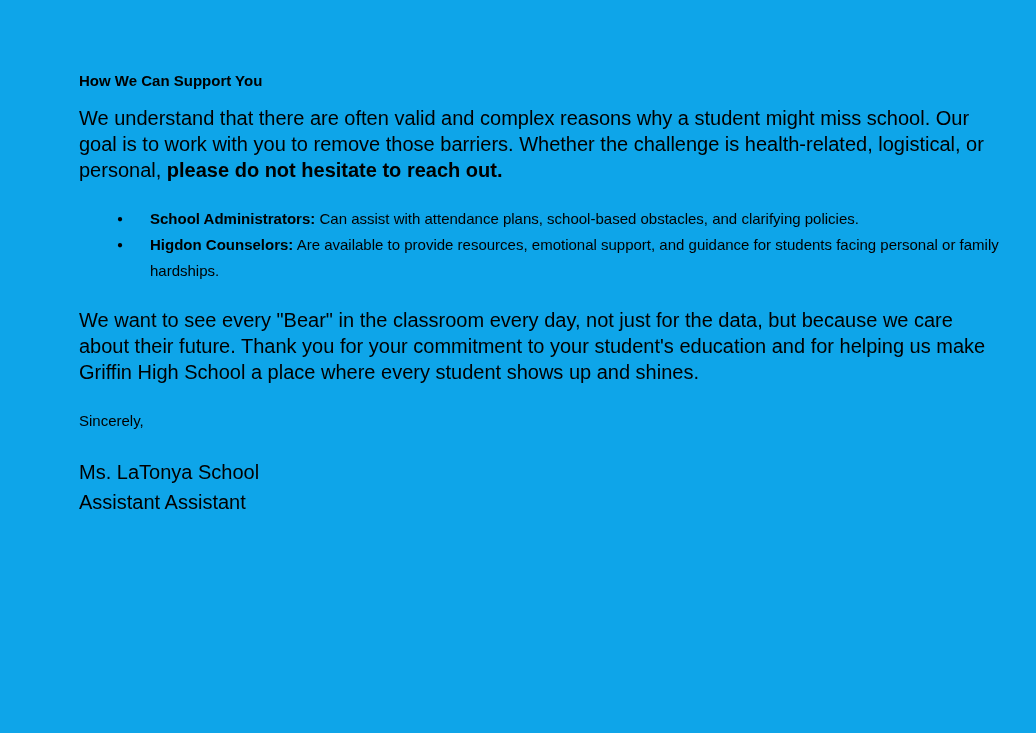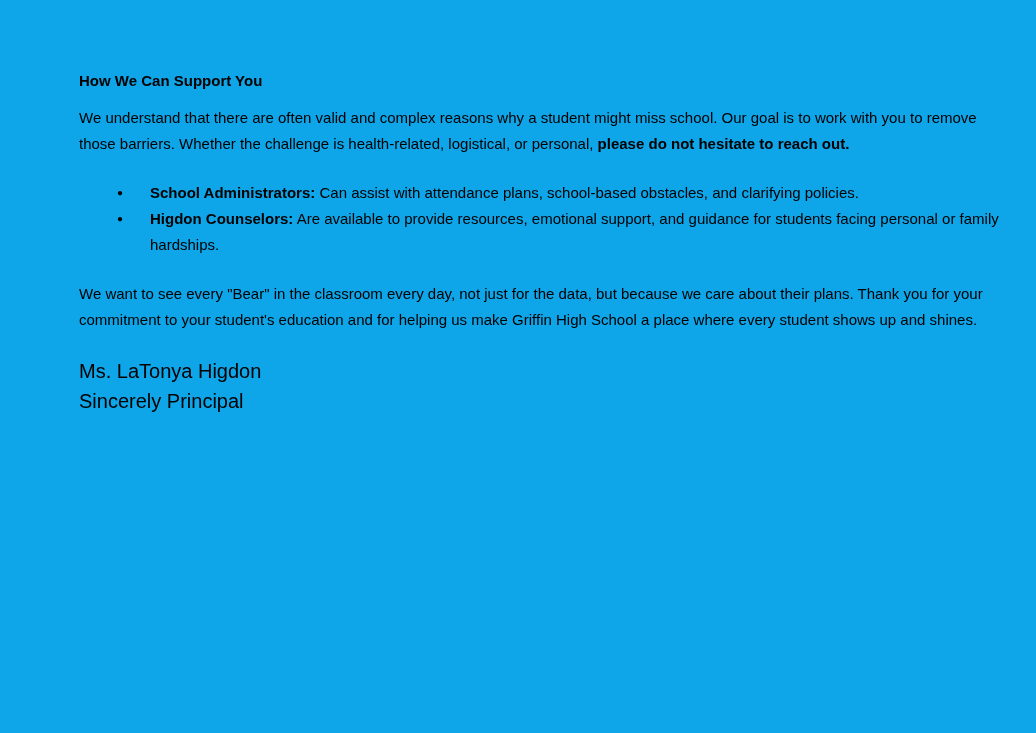--- a/index.html
+++ b/index.html
@@ -21,21 +21,21 @@
   .content {
     width: 923px;
   }
   .heading {
     font-size: 15px;
     font-weight: 700;
     line-height: 18px;
     margin: 0 0 15px 0;
   }
   p.body-text {
-    font-size: 15px;
+    font-size: 20px;
     font-weight: 400;
     line-height: 26px;
     margin: 0 0 23px 0;
   }
   .bold { font-weight: 700; }
   ul.support-list {
     list-style: none;
     margin: 0 0 23px 0;
     padding: 0;
   }
@@ -71,19 +71,20 @@
 
     <h1 class="heading">How We Can Support You</h1>
 
     <p class="body-text"><span>We understand that there are often valid and complex reasons why a student might miss school. Our goal is to work with you to remove those barriers. Whether the challenge is health-related, logistical, or personal, </span><span class="bold">please do not hesitate to reach out.</span></p>
 
     <ul class="support-list">
       <li><span class="bullet">●</span><span class="bold">School Administrators:</span><span> Can assist with attendance plans, school-based obstacles, and clarifying policies.</span></li>
       <li><span class="bullet">●</span><span class="bold">Higdon Counselors:</span><span> Are available to provide resources, emotional support, and guidance for students facing personal or family hardships.</span></li>
     </ul>
 
-    <p class="body-text">We want to see every "Bear" in the classroom every day, not just for the data, but because we care about their plans. Thank you for your commitment to your student's education and for helping us make Griffin High School a place where every student shows up and shines.</p>
+    <p class="body-text">We want to see every "Bear" in the classroom every day, not just for the data, but because we care about their future. Thank you for your commitment to your student's education and for helping us make Griffin High School a place where every student shows up and shines.</p>
 
+    <p class="closing">Sincerely,</p>
 
-    <p class="signature"><span>Ms. LaTonya Higdon</span><br><span>Sincerely Principal</span></p>
+    <p class="signature"><span>Ms. LaTonya School</span><br><span>Assistant Assistant</span></p>
 
   </div>
 </div>
 
 </body></html>

